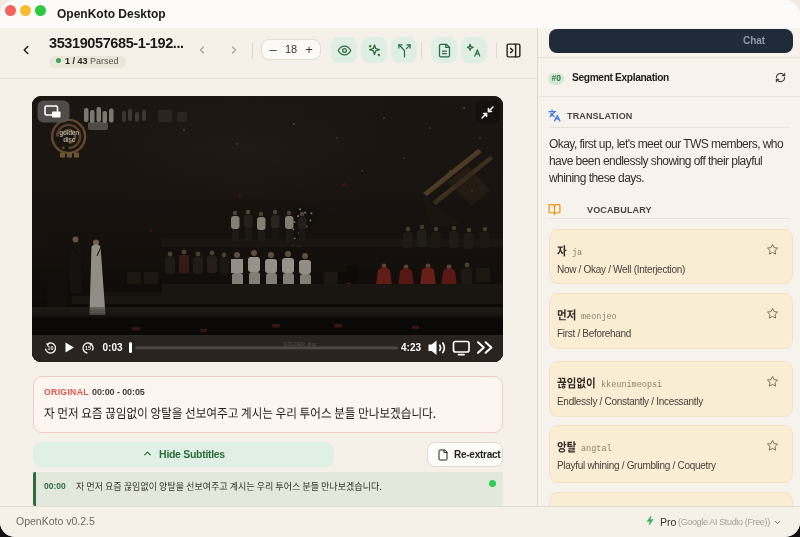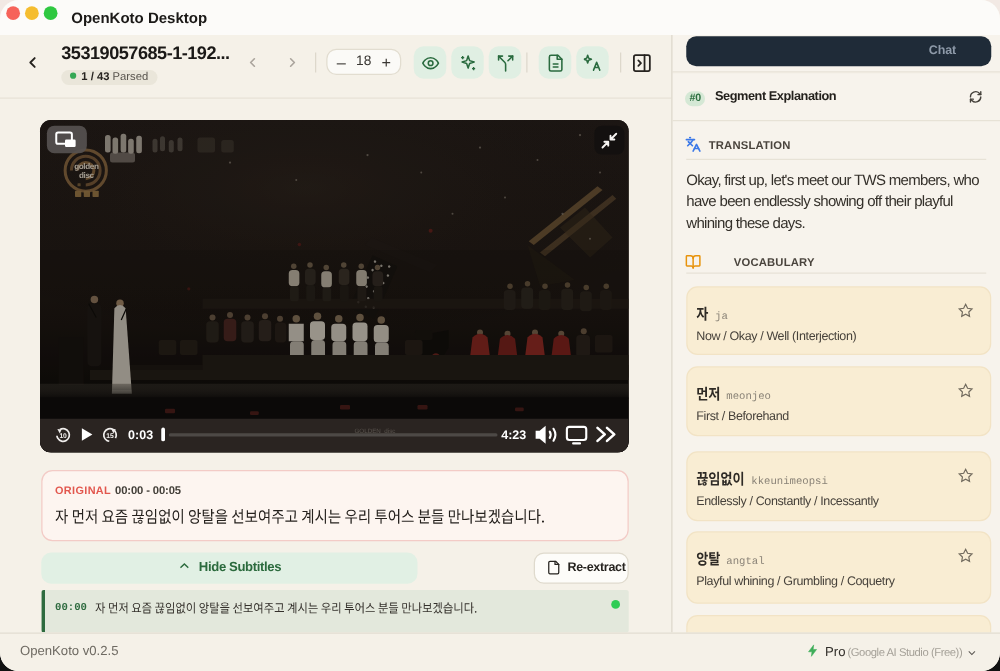--- a/index.html
+++ b/index.html
@@ -212,21 +212,21 @@
 
   <div id="subbtn"><svg style="vertical-align:-1px;margin-right:6px" width="11" height="11" viewBox="0 0 24 24" fill="none" stroke="#2c6b3e" stroke-width="2.6" stroke-linecap="round" stroke-linejoin="round">
         <path d="M6 15l6-6 6 6"></path>
       </svg>Hide Subtitles</div>
   <div class="wbtn" style="left:427px;width:76px;"><svg style="vertical-align:-2.5px;margin:0 5px 0 9px" width="12" height="12" viewBox="0 0 24 24" fill="none" stroke="#26231f" stroke-width="2" stroke-linecap="round" stroke-linejoin="round">
         <path d="M15 2H6a2 2 0 0 0-2 2v16a2 2 0 0 0 2 2h12a2 2 0 0 0 2-2V7z"></path>
         <path d="M14 2v5h6"></path>
       </svg>Re-extract</div>
 
   <div id="subrow"></div>
-  <div class="abs" style="left:44px;top:481px;font-family:Liberation Mono, monospace;font-size:8.5px;font-weight:bold;color:#2e6b3f;">00:00</div>
+  <div class="abs" style="left:44px;top:481px;font-family:Liberation Sans, sans-serif;font-size:8.5px;font-weight:bold;color:#2e6b3f;">00:00</div>
   <svg class="abs" style="left:76px;top:479px" width="308" height="14" viewBox="0 0 308 14">
       <g transform="translate(0,11) scale(0.09048,0.1)">
         <use href="#ksent" fill="#34302b"></use>
       </g>
     </svg>
   <div class="abs" style="left:489px;top:480px;width:7px;height:7px;border-radius:50%;background:#2fcc55;"></div>
 
   <div id="botbar"></div>
   <div class="abs" style="left:16px;top:515px;font-size:10.5px;color:#6e6a62;">OpenKoto v0.2.5</div>
   <svg class="abs" style="left:645px;top:515px" width="11" height="11" viewBox="0 0 24 24" fill="#3fae5a" stroke="#3fae5a" stroke-width="1" stroke-linejoin="round">

